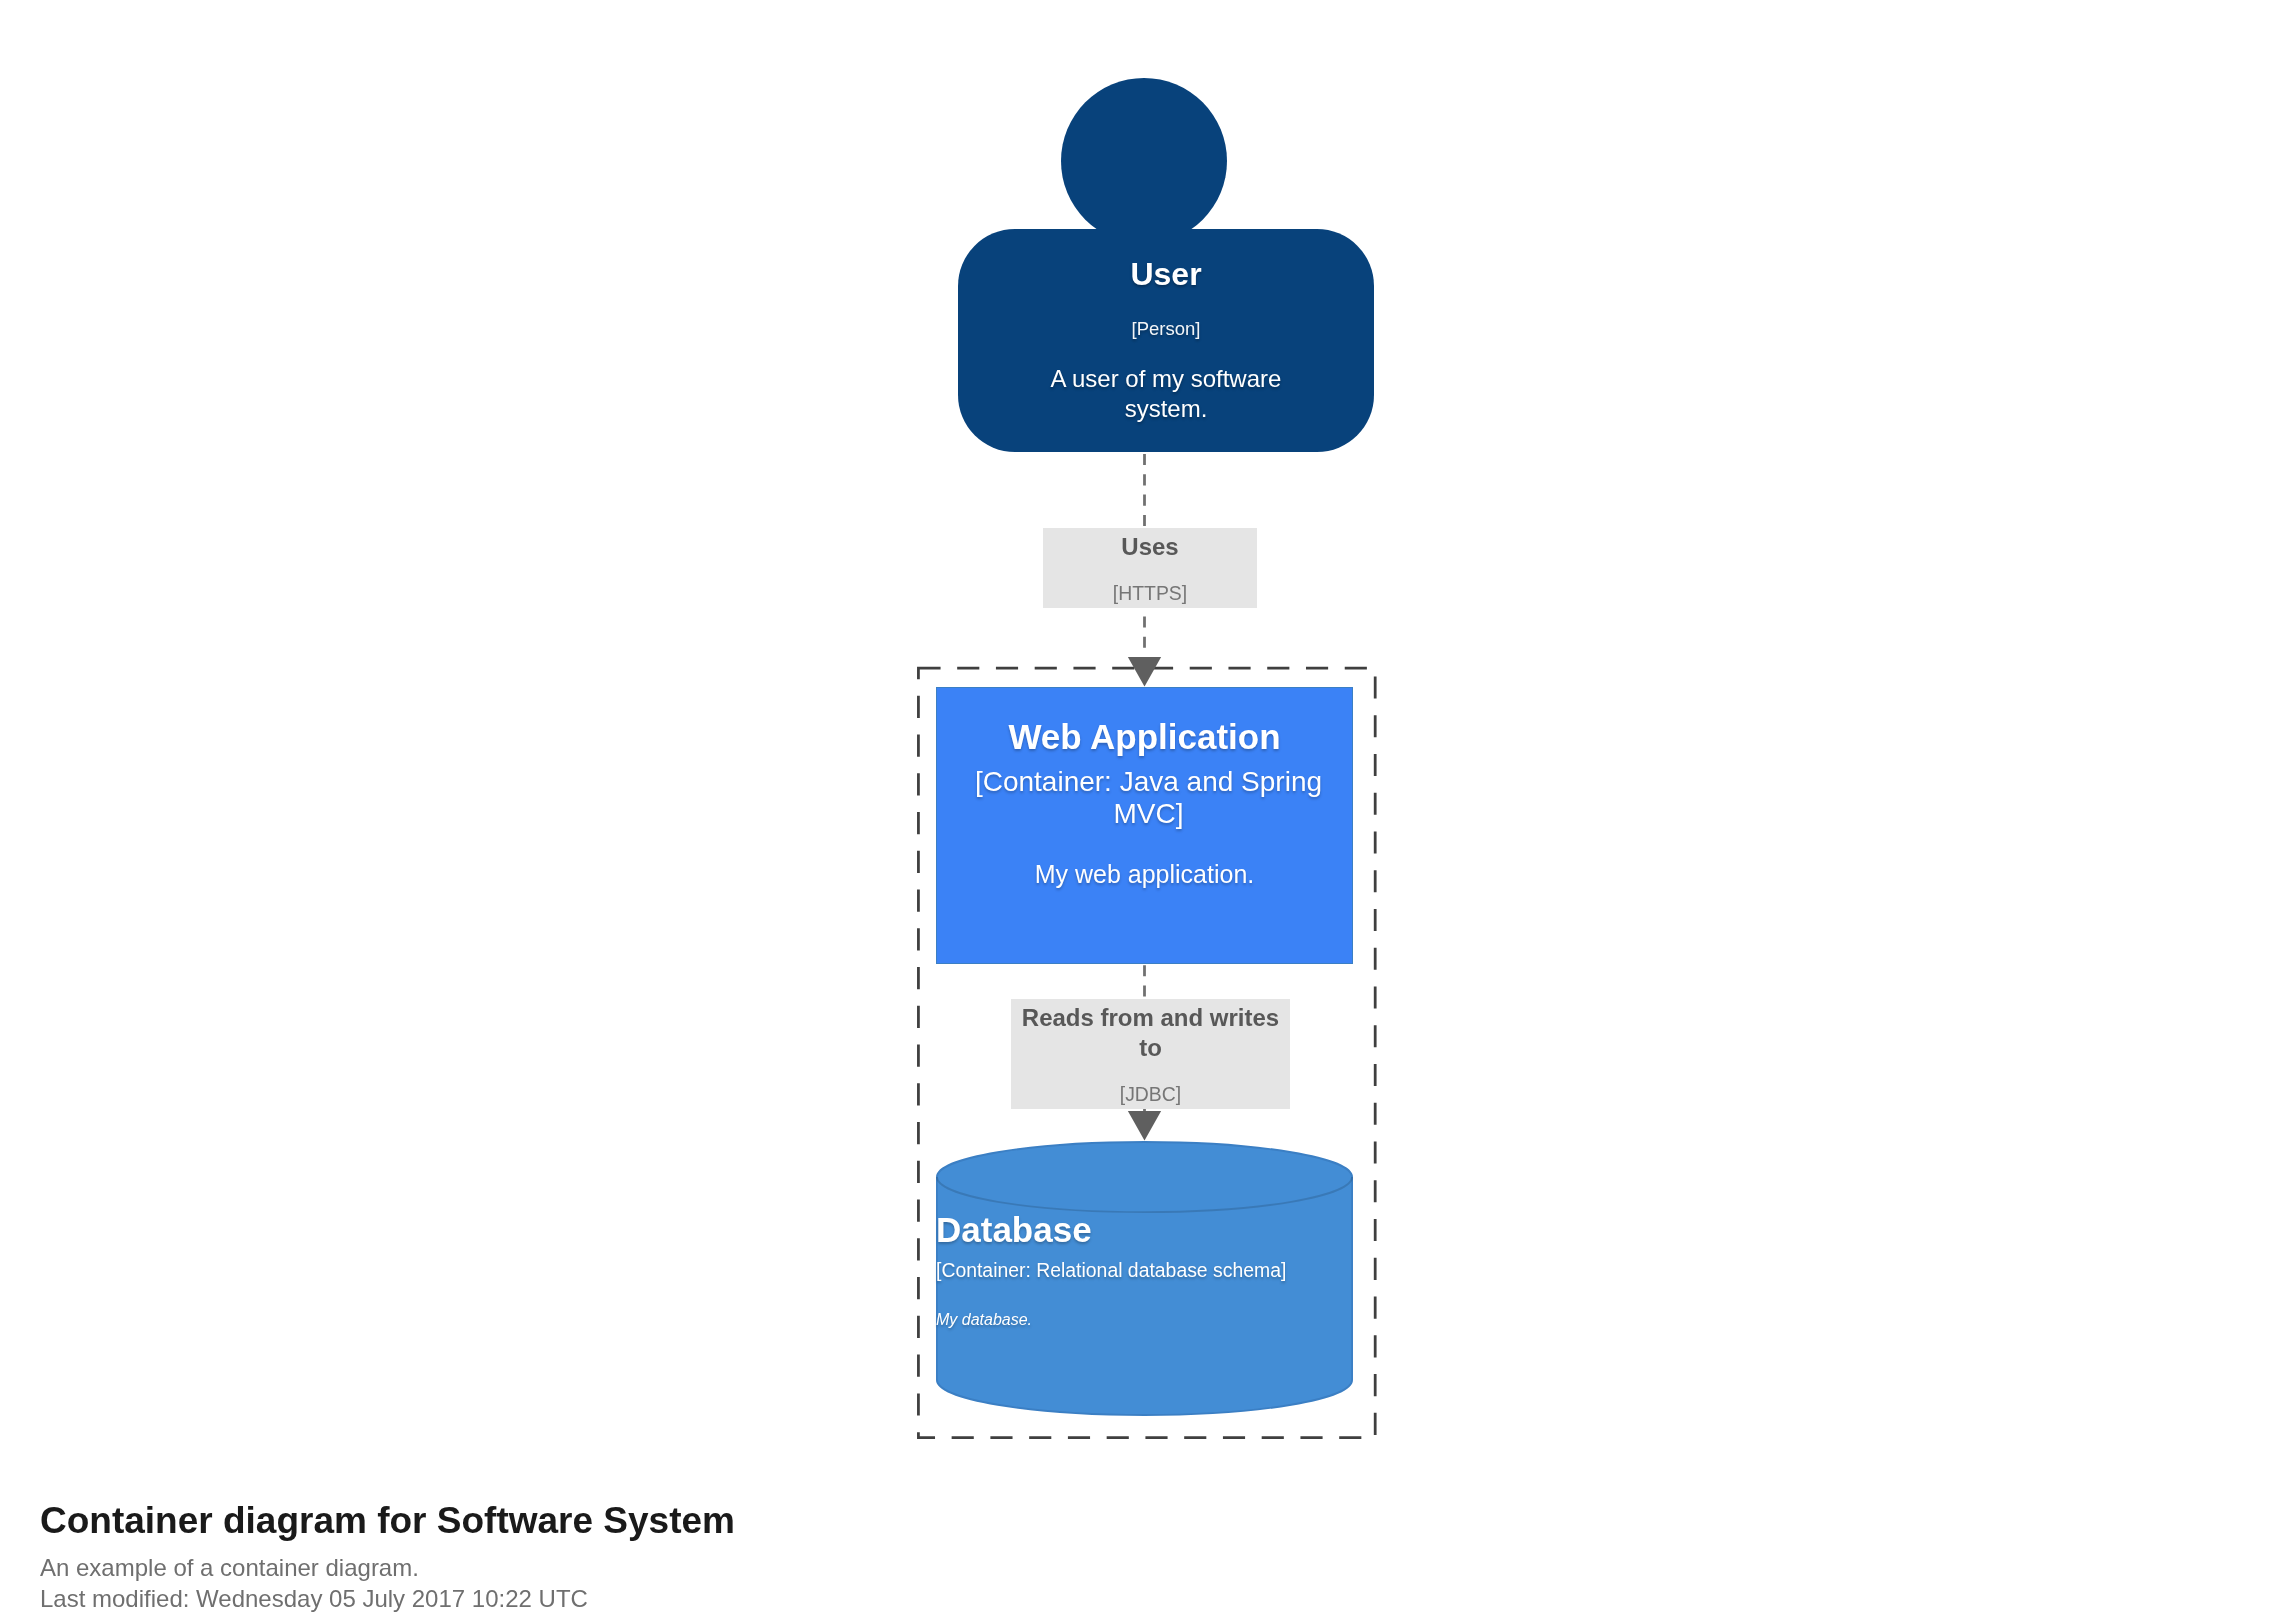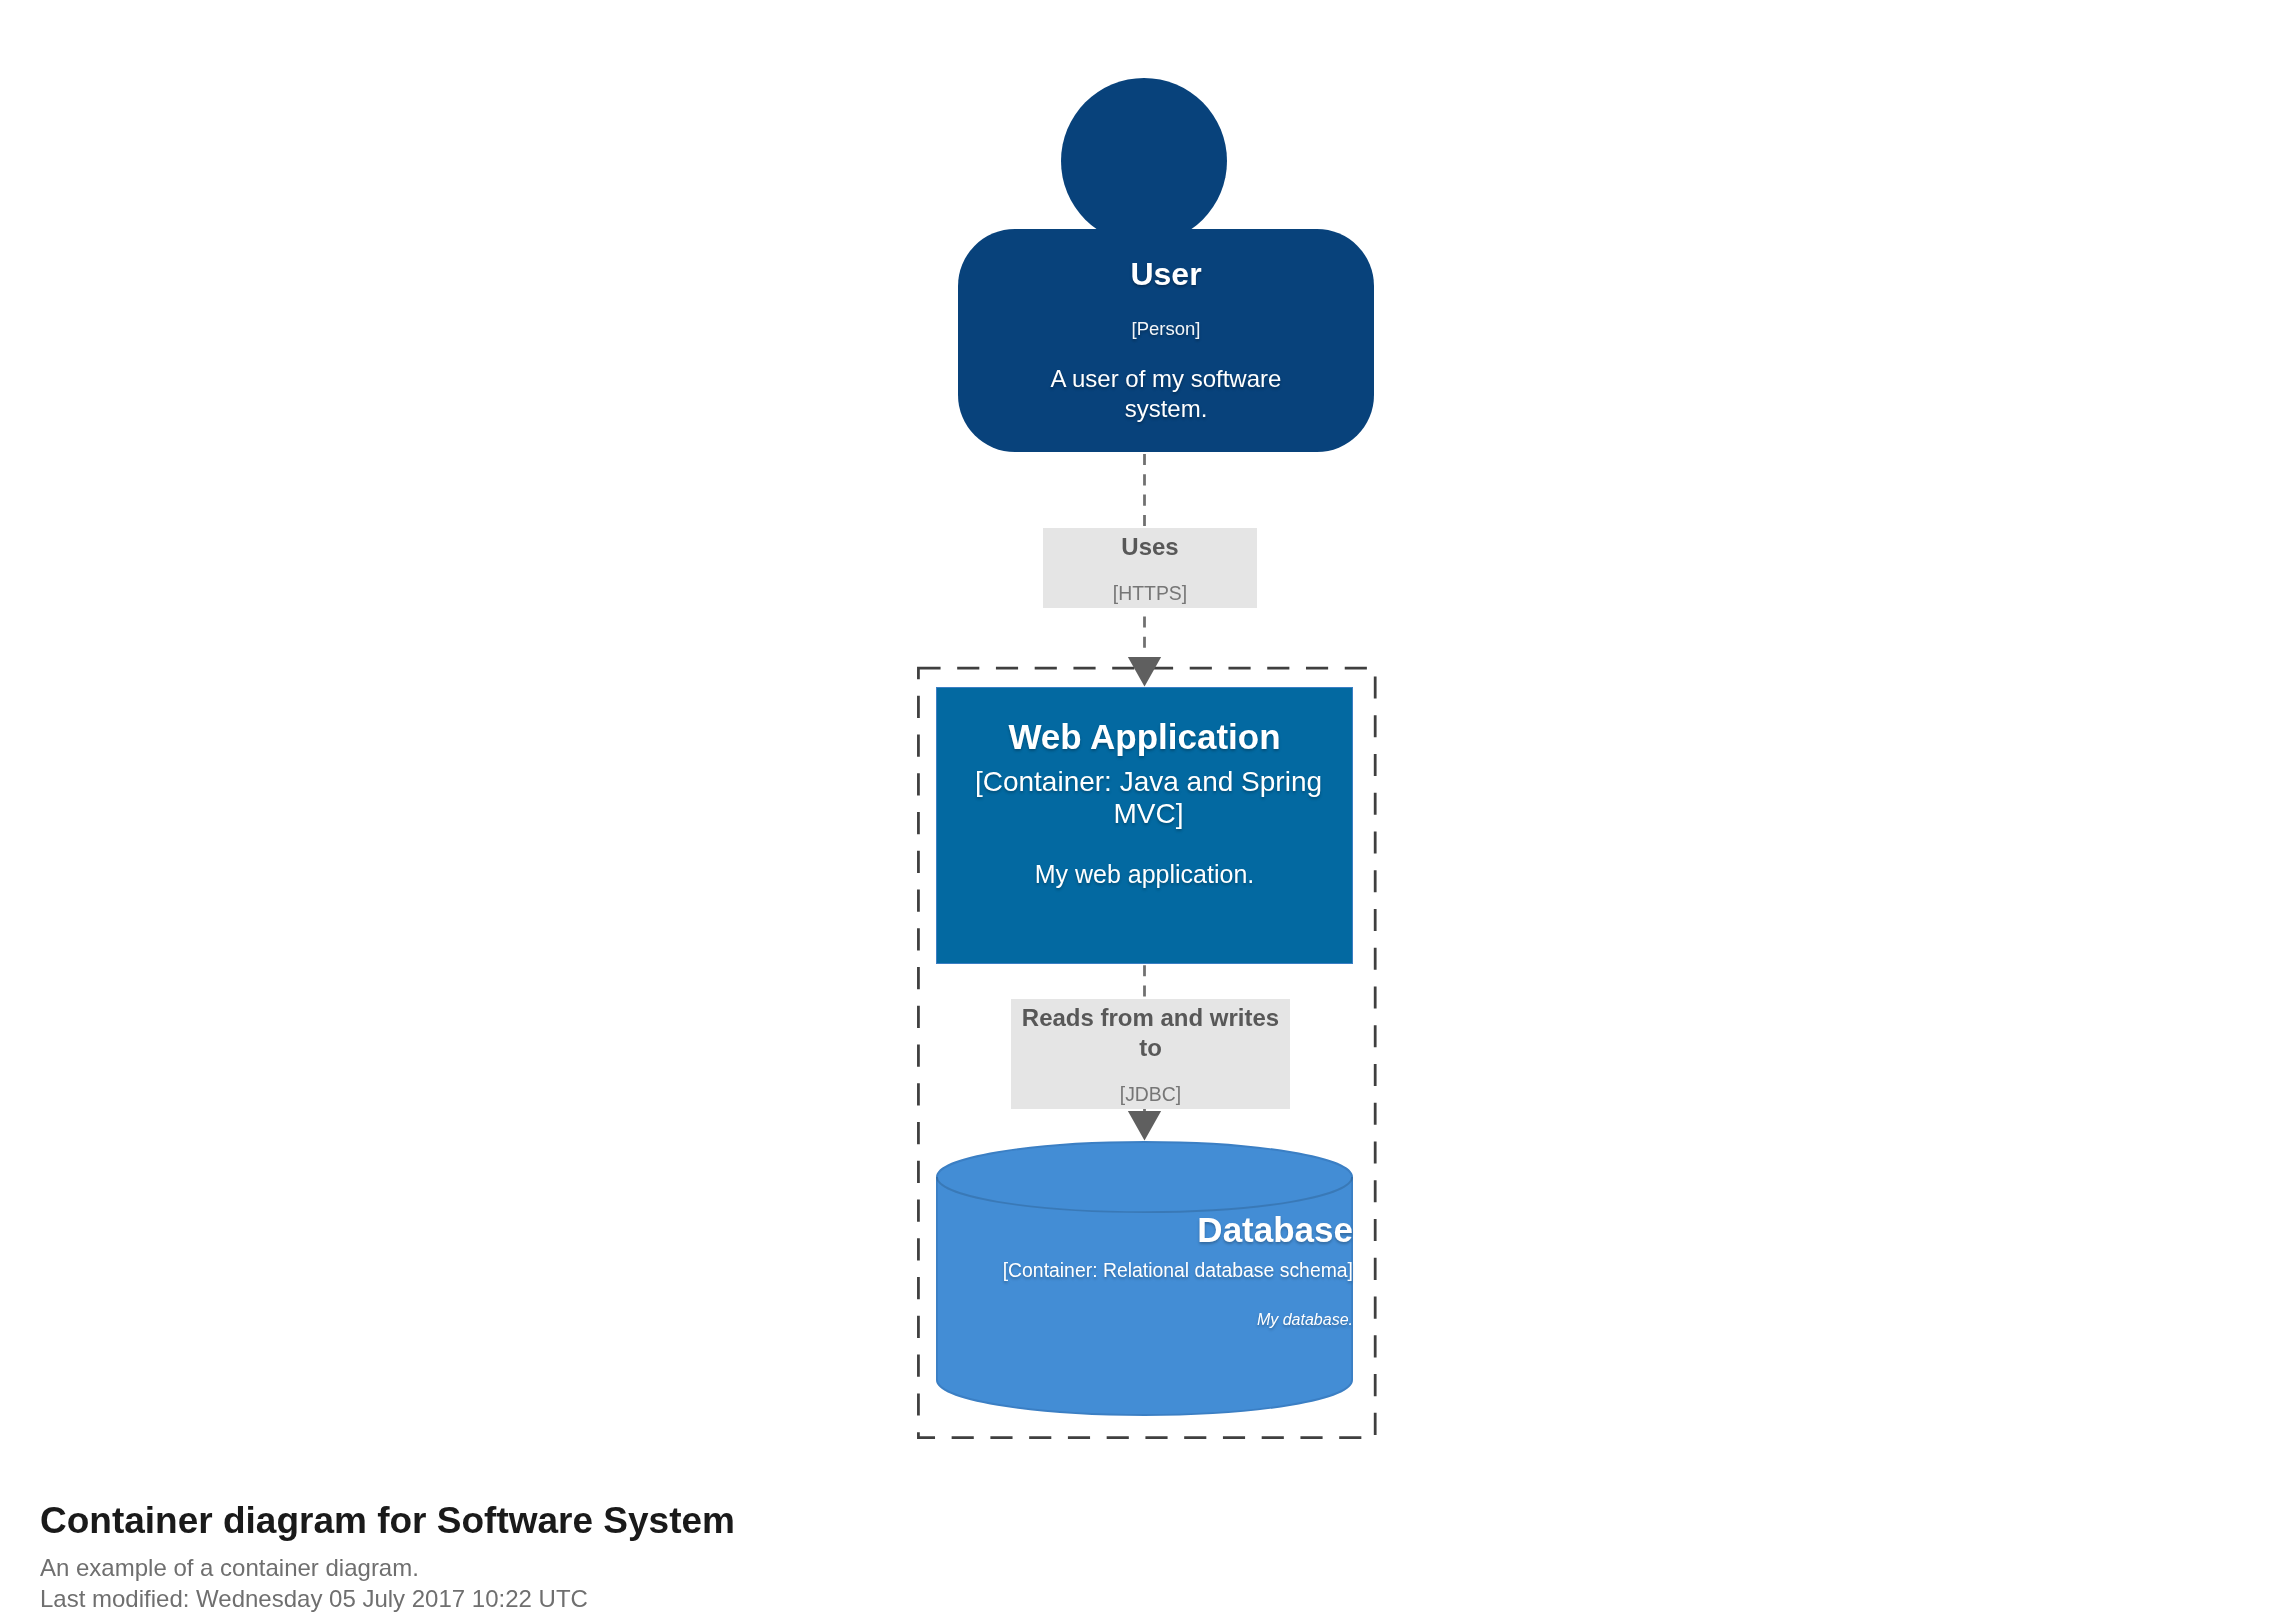--- a/index.html
+++ b/index.html
@@ -50,21 +50,21 @@
   }
   .person-box .el-name   { font-size: 32px; font-weight: bold; line-height: 1.1; }
   .person-box .el-meta   { font-size: 18.5px; margin-top: 25px; opacity: 0.95; }
   .person-box .el-desc   { font-size: 24px; margin-top: 24px; max-width: 295px; line-height: 1.25; }
 
   
   .container-box {
     position: absolute;
     left: 936px; top: 687px;
     width: 417px; height: 277px;
-    background: #0369a1;
+    background: #3b82f6;
     border: 1.8px solid #3b7fc4;
     box-sizing: border-box;
     z-index: 3;
     display: flex;
     flex-direction: column;
     align-items: center;
     justify-content: center;
     text-align: center;
     color: #ffffff;
     text-shadow: 0 1.8px 2.8px rgba(0,0,0,0.25);
@@ -81,21 +81,21 @@
     width: 417px; height: 275px;
     z-index: 3;
   }
   .cylinder svg { position: absolute; left: 0; top: 0; }
   .cylinder-text {
     position: absolute;
     left: 0; top: 70px;
     width: 417px;
     display: flex;
     flex-direction: column;
-    align-items: flex-end;
+    align-items: flex-start;
     text-align: center;
     color: #ffffff;
     text-shadow: 0 1.8px 2.8px rgba(0,0,0,0.25);
   }
   .cylinder-text .el-name { font-size: 35px; font-weight: bold; line-height: 1.1; }
   .cylinder-text .el-meta { font-size: 19.4px; margin-top: 9.2px; }
   .cylinder-text .el-desc { font-size: 16px; margin-top: 29.5px; font-style: italic; }
 
   
   .rel-label {

